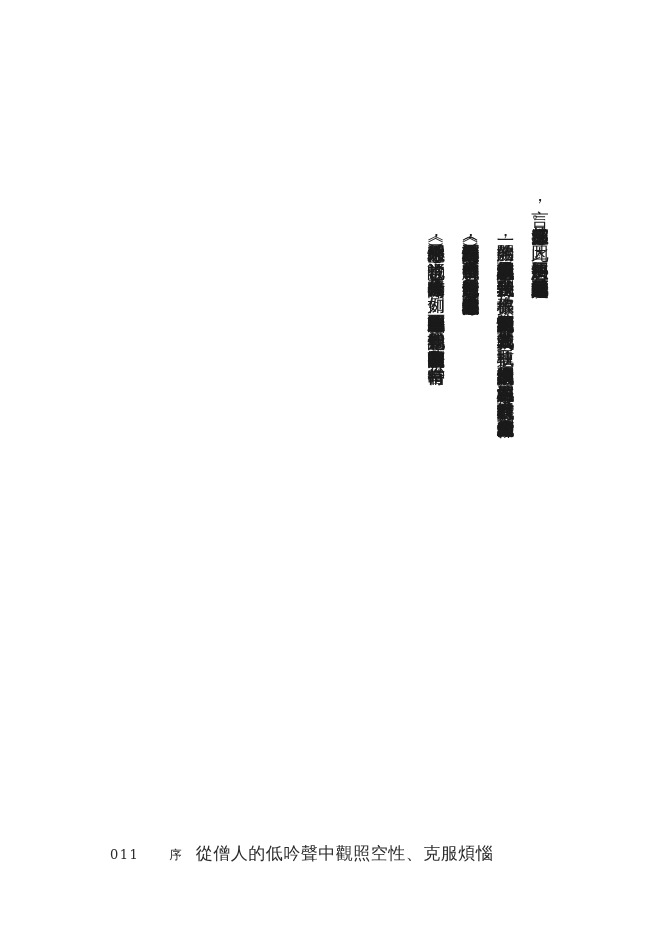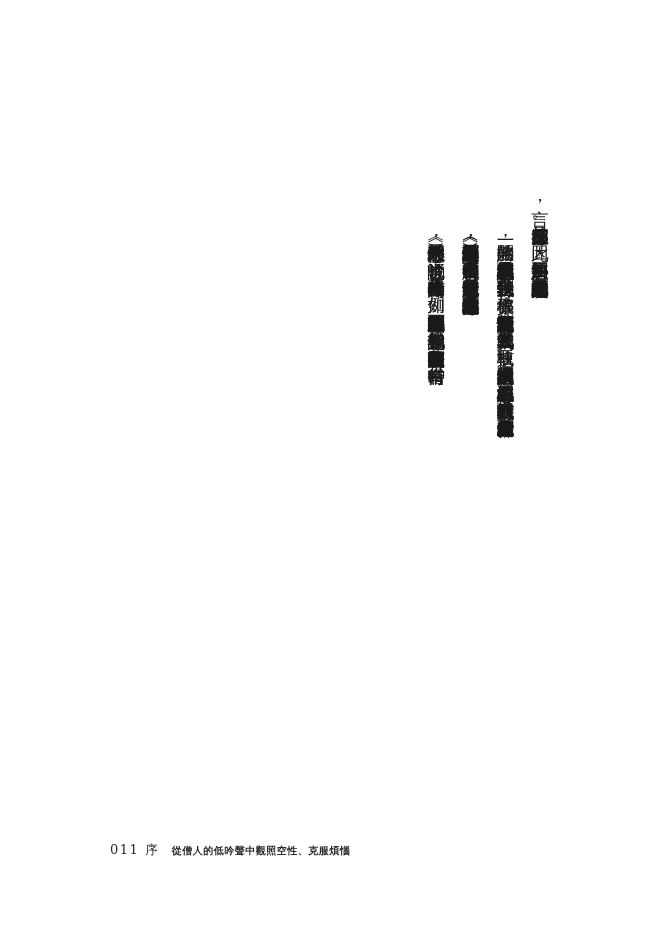--- a/index.html
+++ b/index.html
@@ -44,30 +44,29 @@
     left: 110px;
     top: 842px;
     display: flex;
     align-items: baseline;
     color: #2b2b2b;
     white-space: nowrap;
   }
   .pagenum {
     font-size: 13px;
     letter-spacing: 1.5px;
-    margin-right: 6px;
+    margin-right: 30px;
   }
   .section {
     font-size: 12.5px;
     margin-right: 14px;
   }
   .chapter-title {
-    font-size: 10px;
+    font-size: 17px;
     letter-spacing: 0.5px;
-    font-weight: bold;
   }
 </style>
 </head>
 <body>
 
 <div class="page">
 
   <main class="text-block">
     <p class="para cont">言，卻是甚深靈感的來源。因此，要想解決這個困惑，就必須了解「否定語句」在般若經典中所扮演的角色。</p>
     <p class="para">佛教一開始，就以解脫我們對「執著」的束縛爲中心思想，特別是「法我執」和「人我執」。根據佛教，我們的苦源自於我們將諸法無常視爲恆常，尤其是「人我執」的習氣。這種執取，造成我們與周遭人事物的不協調。由於此習氣深深根植在心中，唯有對「人我執」徹底解構，才能帶領我們達到精神上的眞正自由。</p>

